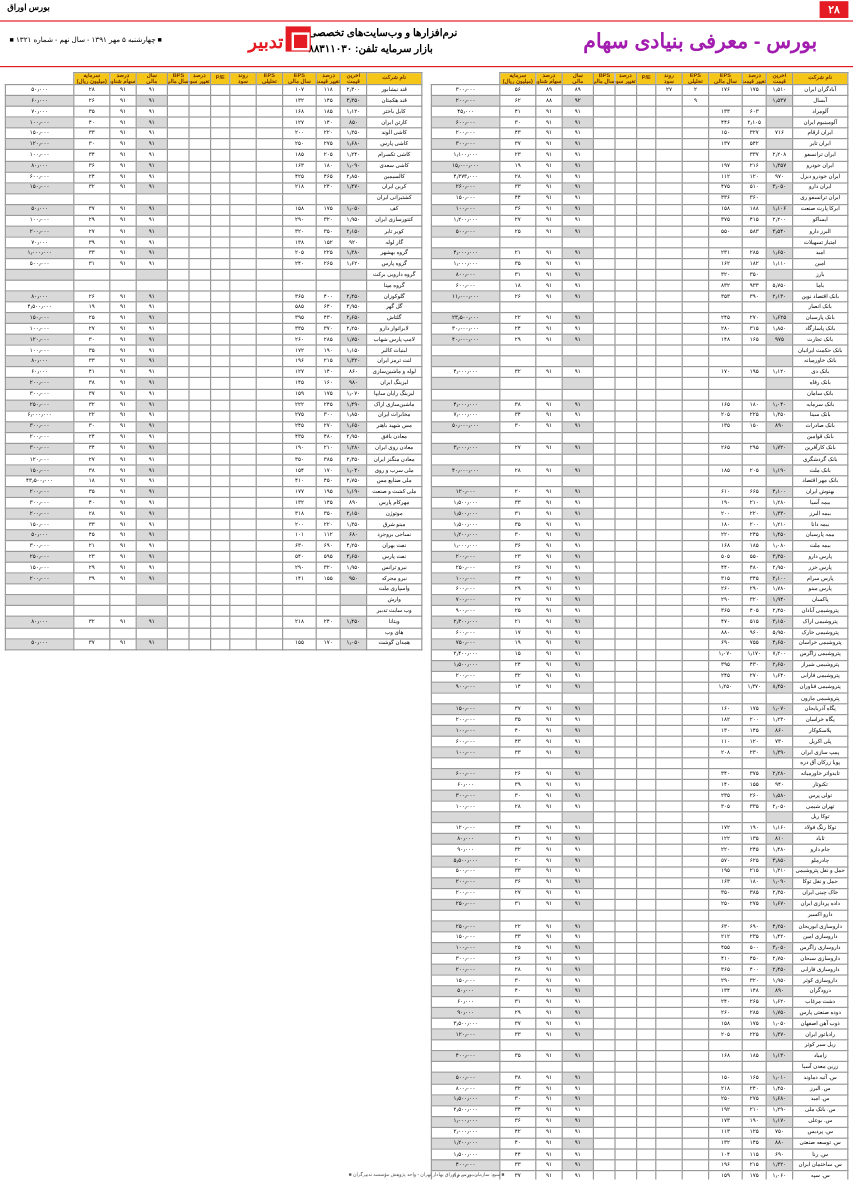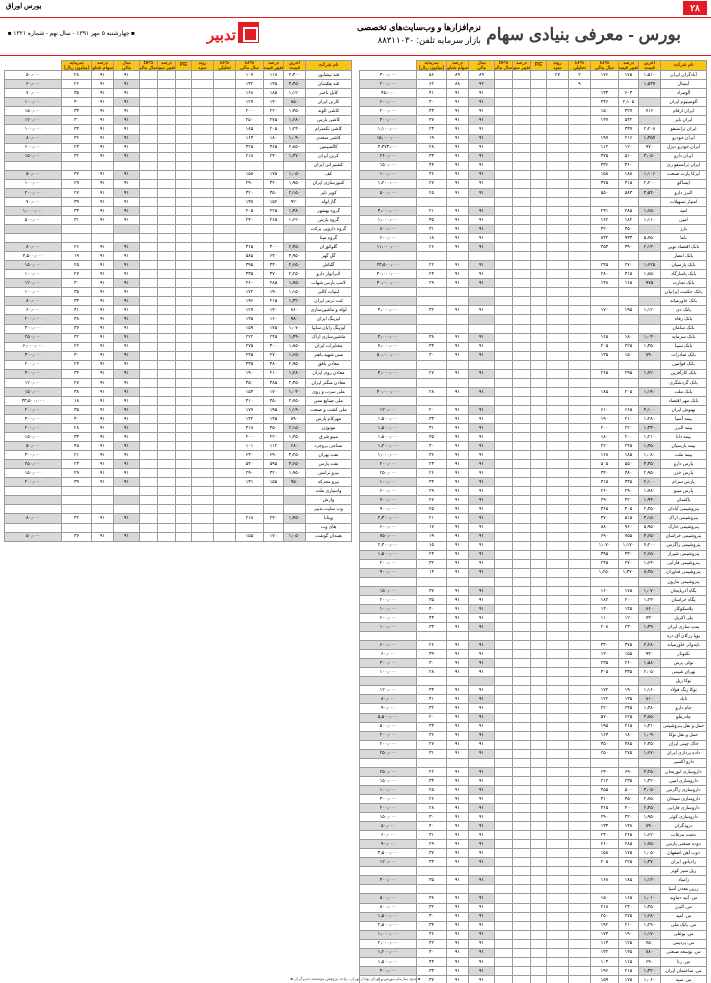--- a/index.html
+++ b/index.html
@@ -5,24 +5,24 @@
   html,body{margin:0;padding:0;background:#ffffff;}
   body{width:711px;height:983px;font-family:"Liberation Sans",sans-serif;color:#000;position:relative;overflow:hidden;}
   .page{width:711px;height:983px;position:relative;box-sizing:border-box;padding:0;}
   
   .topbar{position:absolute;top:0;left:0;width:711px;height:18px;}
   .topbar .leftlabel{position:absolute;top:2px;left:6px;font-size:7px;font-weight:bold;color:#000;letter-spacing:.5px;}
   .topbar .pagenum{position:absolute;top:1px;right:4px;width:24px;height:14px;background:#e41b23;color:#fff;font-size:9px;font-weight:bold;text-align:center;line-height:14px;}
   .hr-red{position:absolute;left:0;width:711px;height:1px;background:#e41b23;}
   
   .masthead{position:absolute;top:18px;left:0;width:711px;height:36px;}
-  .mast-title{position:absolute;top:6px;right:30px;font-size:17px;font-weight:bold;letter-spacing:1px;color:#404040;}
-  .mast-mid{position:absolute;top:4px;right:230px;text-align:right;width:210px;}
+  .mast-title{position:absolute;top:6px;right:30px;font-size:17px;font-weight:bold;letter-spacing:1px;color:#a21caf;}
+  .mast-mid{position:absolute;top:4px;right:244px;text-align:left;width:210px;}
   .mast-mid .l1{font-size:8.5px;font-weight:bold;}
-  .mast-mid .l2{font-size:8.5px;font-weight:normal;margin-top:3px;}
+  .mast-mid .l2{font-size:8.5px;font-weight:bold;margin-top:3px;}
   .logo{position:absolute;top:4px;right:452px;width:48px;height:22px;}
   .logo .sq{position:absolute;right:0;top:0;width:21px;height:21px;background:#e41b23;}
   .logo .sq:after{content:"";position:absolute;left:5px;top:5px;width:11px;height:11px;border:2px solid #fff;}
   .logo .wordmark{position:absolute;right:23px;top:4px;font-size:15px;font-weight:bold;color:#e41b23;}
   .mast-left{position:absolute;top:11px;left:8px;font-size:6px;color:#000;direction:rtl;}
   
   .tablewrap{position:absolute;top:60px;width:348px;}
   .tablewrap.right{right:4px;}
   .tablewrap.left{left:4px;}
   table.bt{border-collapse:collapse;width:348px;table-layout:fixed;}

